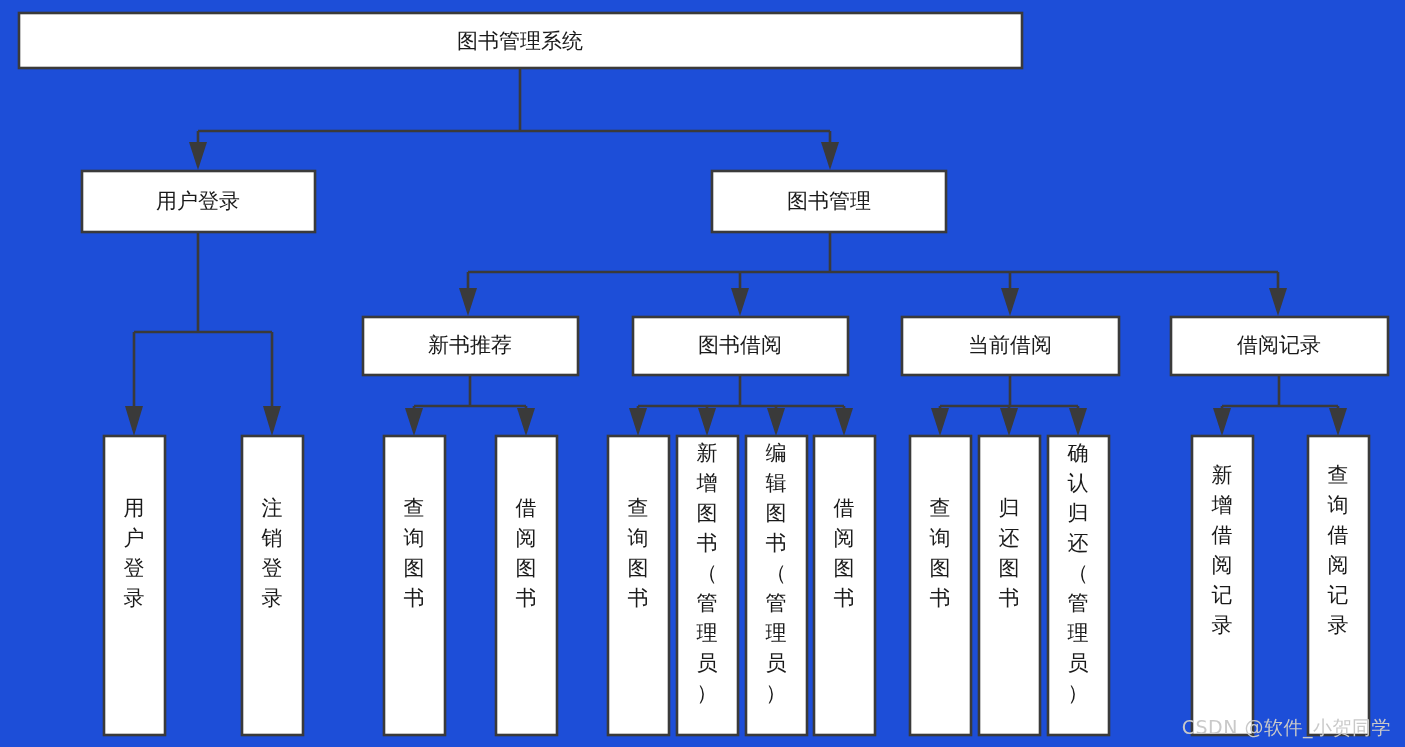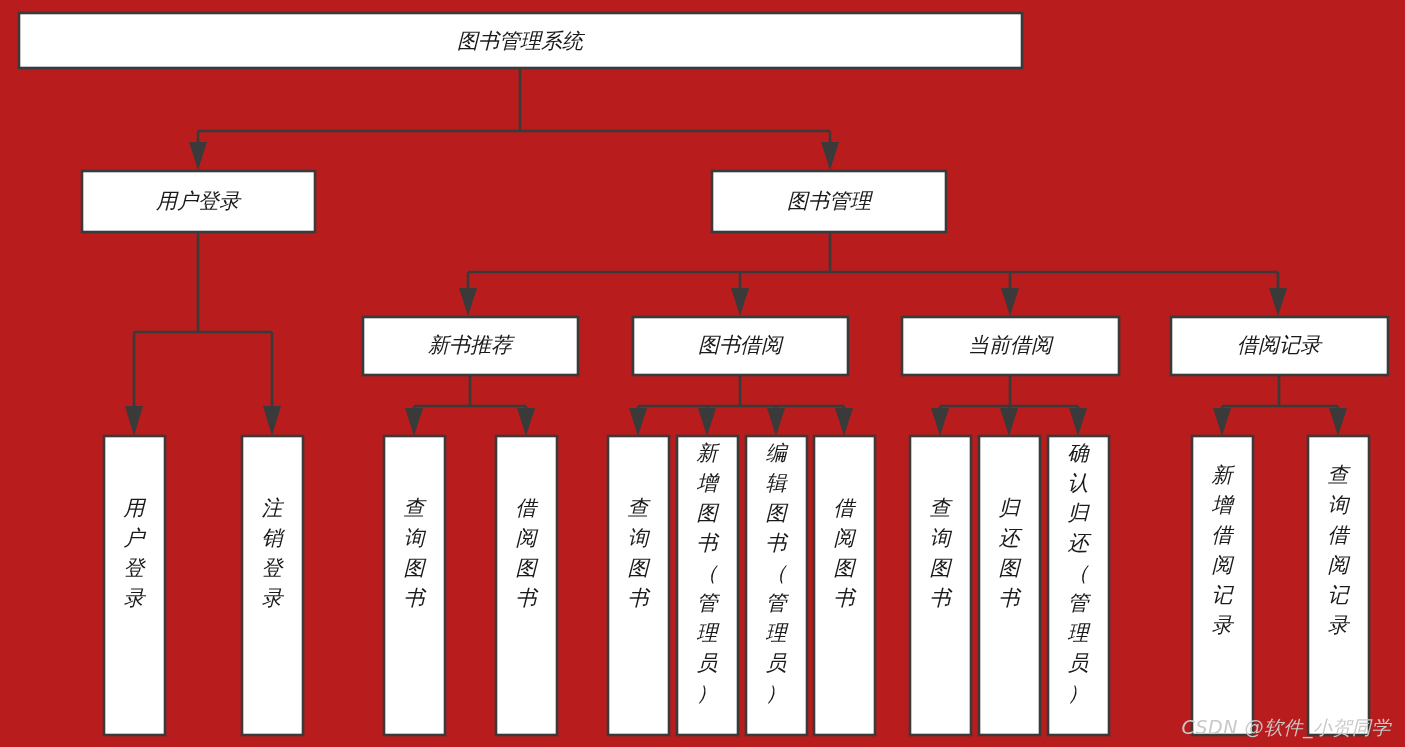--- a/index.html
+++ b/index.html
@@ -4,24 +4,23 @@
 <style>
   html, body {
     margin: 0;
     padding: 0;
     background: #ffffff;
   }
   #stage {
     position: relative;
     width: 1405px;
     height: 747px;
-    background: #b91c1c;
+    background: #1d4ed8;
     font-family: "DejaVu Sans", "Liberation Sans", sans-serif;
     overflow: hidden;
-    font-style: italic;
   }
   svg.diagram {
     position: absolute;
     inset: 0;
     width: 1405px;
     height: 747px;
   }
   .node-rect {
     fill: #ffffff;
     stroke: #3a3a3a;

